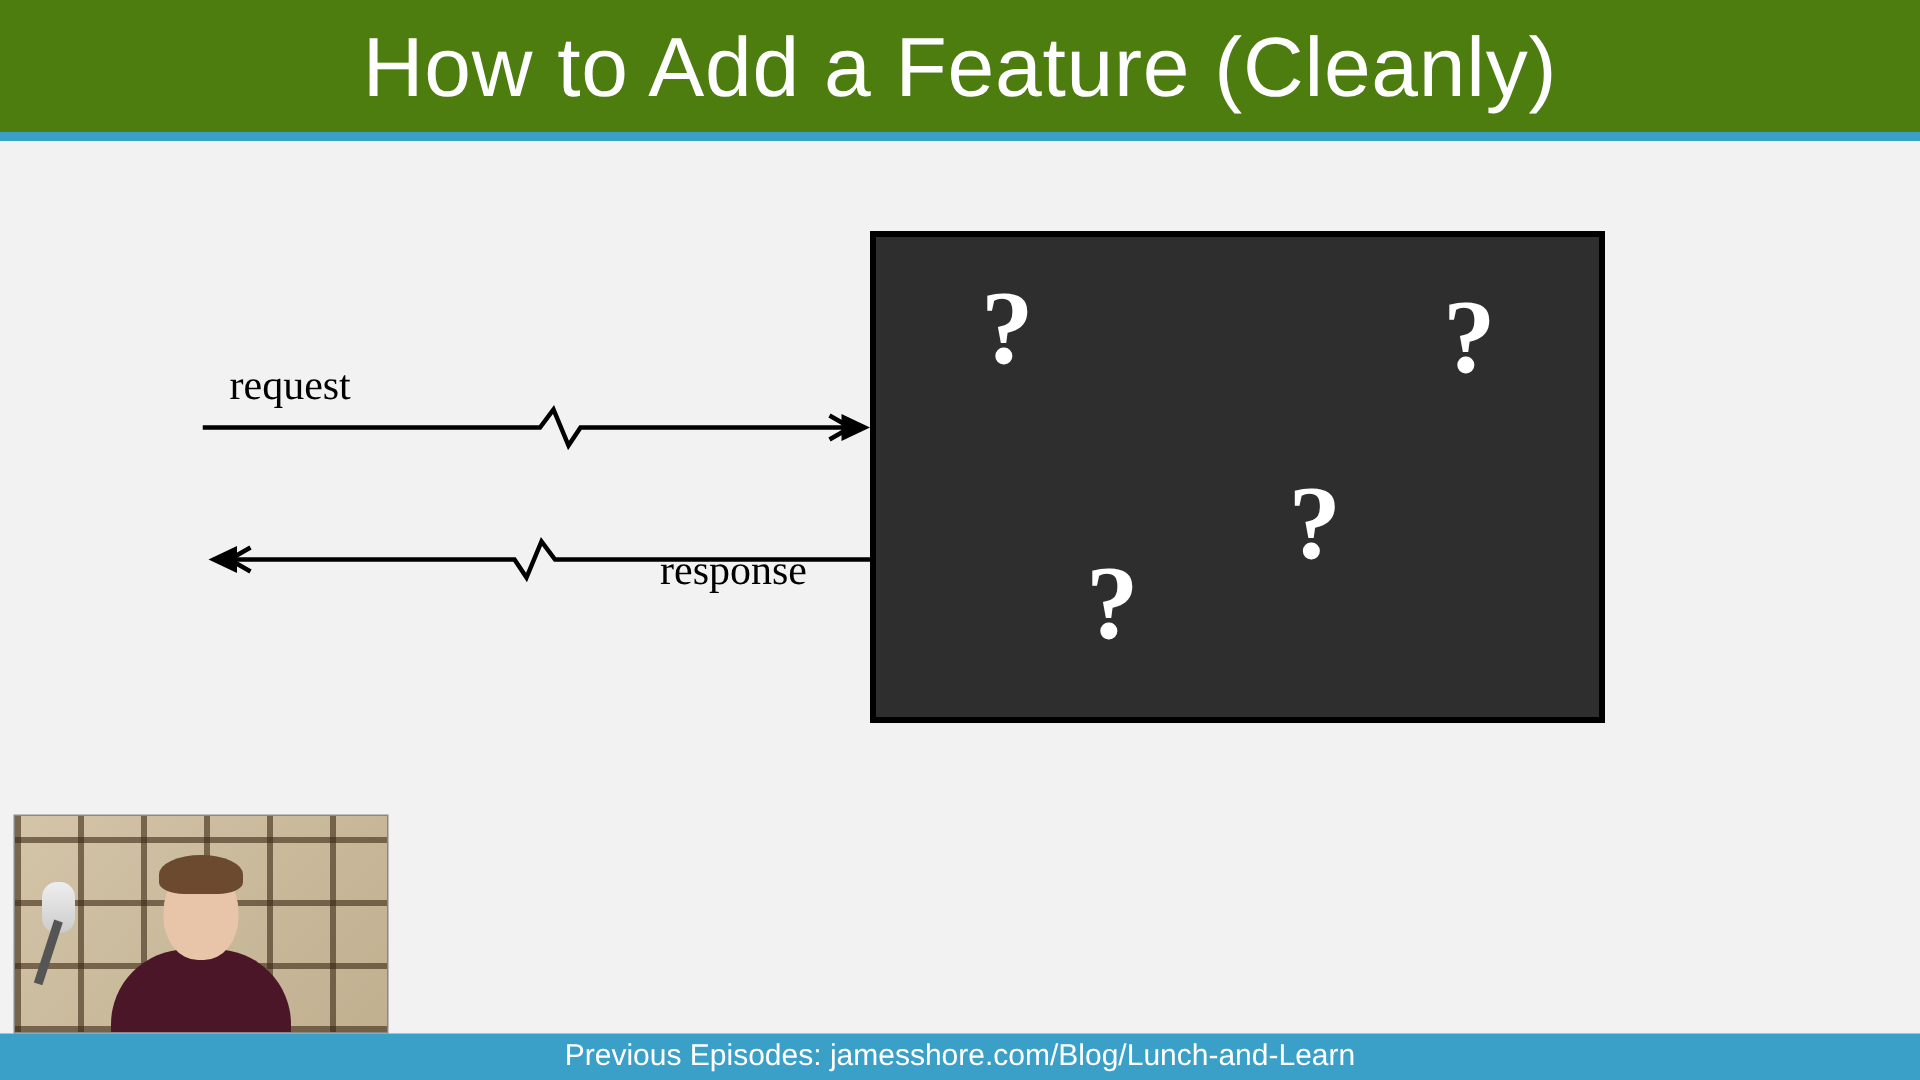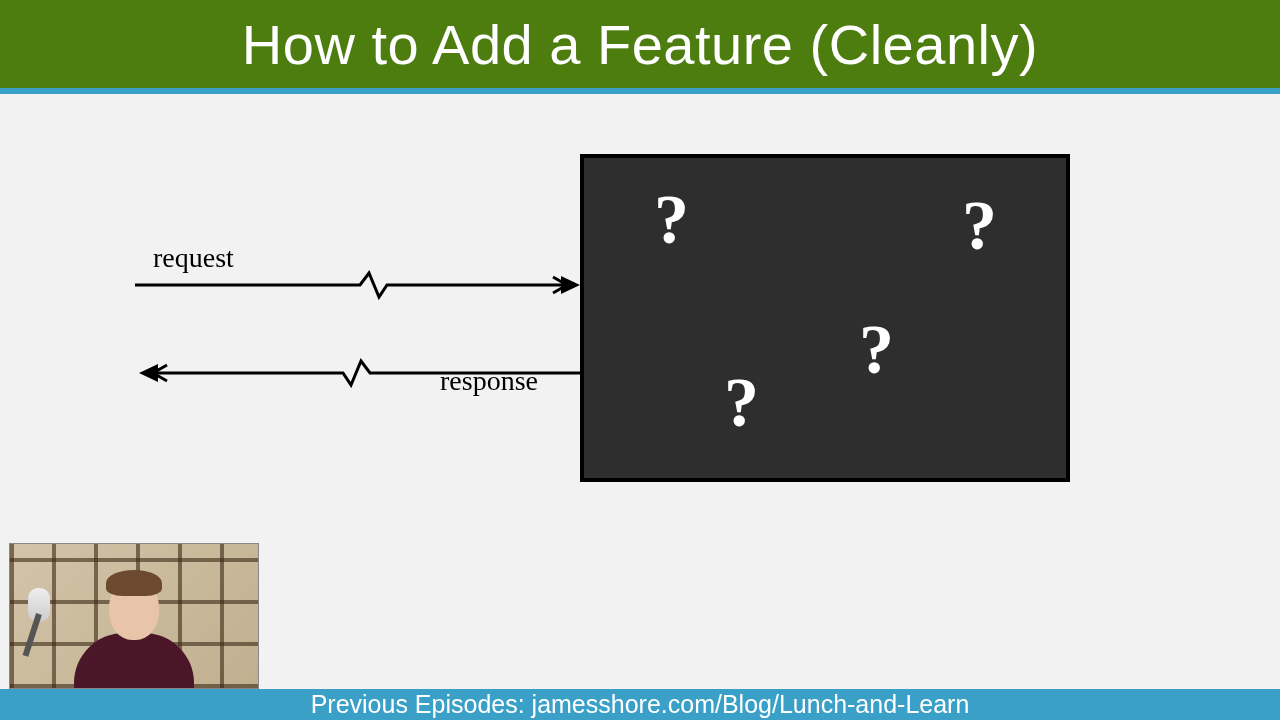--- a/index.html
+++ b/index.html
@@ -67,21 +67,21 @@
     left: 0;
     width: 100%;
     height: 31px;
     background: #3aa0c8;
     display: flex;
     align-items: center;
     justify-content: center;
   }
   .footer-text {
     color: #ffffff;
-    font-size: 25px;
+    font-size: 20px;
     font-family: "Segoe UI", Arial, sans-serif;
   }
   .webcam {
     position: absolute;
     left: 9px;
     bottom: 31px;
     width: 250px;
     height: 146px;
     background: linear-gradient(135deg, #d4c4a8 0%, #c0b090 100%);
     border: 1px solid #888;

